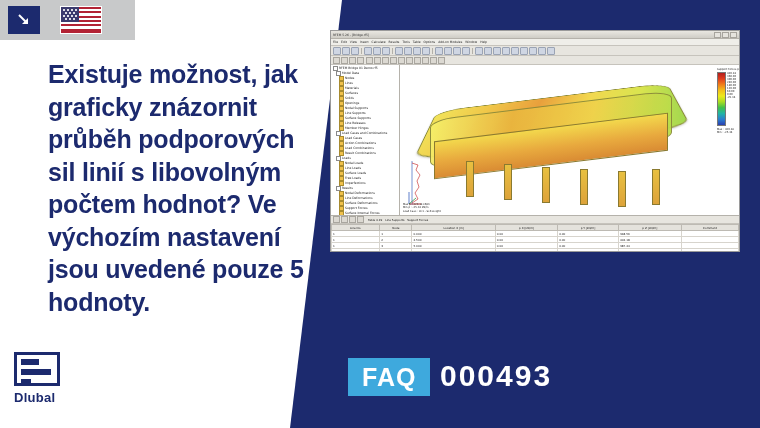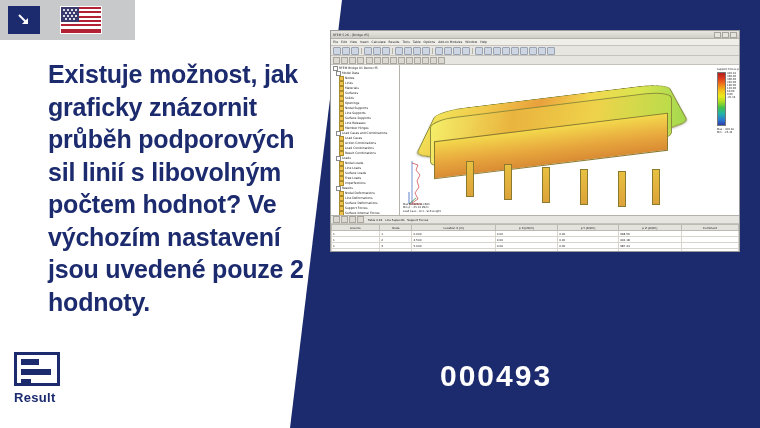--- a/index.html
+++ b/index.html
@@ -208,29 +208,30 @@
         <div class="star" style="left:6px;top:8px"></div>
         <div class="star" style="left:10px;top:8px"></div>
         <div class="star" style="left:14px;top:8px"></div>
         <div class="star" style="left:4px;top:11px"></div>
         <div class="star" style="left:8px;top:11px"></div>
         <div class="star" style="left:12px;top:11px"></div>
       </div>
     </div>
   </div>
 
-  <div class="headline">Existuje možnost, jak graficky znázornit průběh podporových sil linií s libovolným počtem hodnot? Ve výchozím nastavení jsou uvedené pouze 2 hodnoty.</div>
+  <div class="headline">Existuje možnost, jak graficky znázornit průběh podporových sil linií s libovolným počtem hodnot? Ve výchozím nastavení jsou uvedené pouze 5 hodnoty.</div>
 
   <div class="logo">
     <div class="mark">
         <div class="bar3"></div>
       </div>
-    <div class="name">Result</div>
+    <div class="name">Dlubal</div>
   </div>
 
+  <div class="faq-box">FAQ</div>
   <div class="faq-num">000493</div>
 
   <div class="app">
 
     <div class="titlebar">
       <div class="t-text">RFEM 5.26 - [Bridge.rf5]</div>
       <div class="wbtns">
         <div class="wbtn"></div>
         <div class="wbtn"></div>
         <div class="wbtn"></div>

